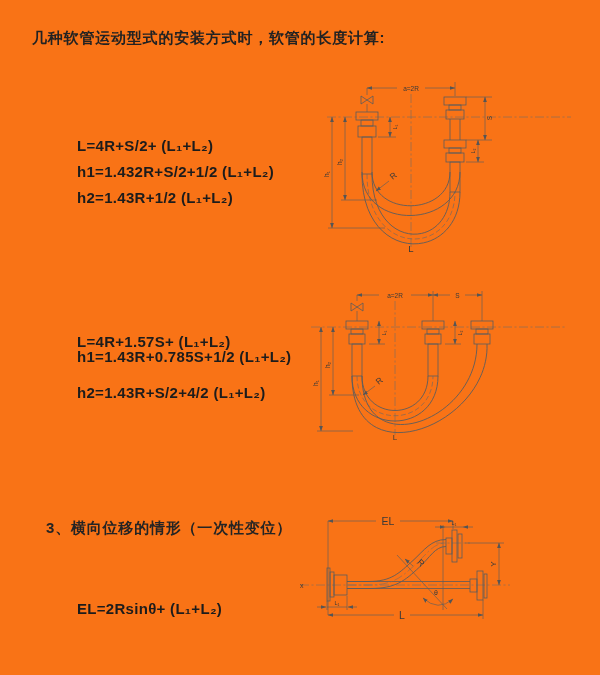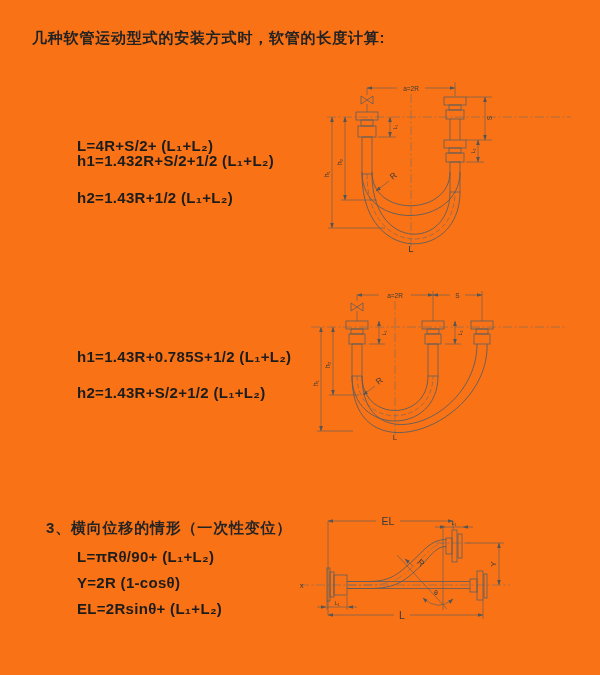--- a/index.html
+++ b/index.html
@@ -17,29 +17,28 @@
   svg text  { fill:#3a3a3a; font-family:"Liberation Sans","DejaVu Sans",sans-serif; }
 </style>
 </head>
 <body>
 
 <div class="page">
 
   <div class="doc-title">几种软管运动型式的安装方式时，软管的长度计算:</div>
 
   <div class="formula" style="left:77px; top:137px;">L=4R+S/2+ (L₁+L₂)</div>
-  <div class="formula" style="left:77px; top:152px;">h1=1.432R+S/2+1/2 (L₁+L₂)</div>
+  <div class="formula" style="left:77px; top:163px;">h1=1.432R+S/2+1/2 (L₁+L₂)</div>
   <div class="formula" style="left:77px; top:189px;">h2=1.43R+1/2 (L₁+L₂)</div>
 
+  <div class="formula" style="left:77px; top:333px;">L=4R+1.57S+ (L₁+L₂)</div>
   <div class="formula" style="left:77px; top:348px;">h1=1.43R+0.785S+1/2 (L₁+L₂)</div>
-  <div class="formula" style="left:77px; top:384px;">h2=1.43R+S/2+1/2 (L₁+L₂)</div>
+  <div class="formula" style="left:77px; top:384px;">h2=1.43R+S/2+4/2 (L₁+L₂)</div>
 
   <div class="sec-head" style="left:46px; top:519px;">3、横向位移的情形（一次性变位）</div>
-  <div class="formula" style="left:77px; top:548px;">L=πRθ/90+ (L₁+L₂)</div>
-  <div class="formula" style="left:77px; top:574px;">Y=2R (1-cosθ)</div>
   <div class="formula" style="left:77px; top:600px;">EL=2Rsinθ+ (L₁+L₂)</div>
 
   <svg class="diag" style="left:315px; top:74px;" width="280" height="182" viewBox="0 0 280 182">
     <defs>
       <marker id="ar1" viewBox="0 0 10 10" refX="8.5" refY="5" markerWidth="9" markerHeight="9" orient="auto-start-reverse">
         <path d="M0,1.8 L9,5 L0,8.2 Z" fill="#555"></path>
       </marker>
       <pattern id="xh1" width="4.5" height="4.5" patternUnits="userSpaceOnUse">
         <path d="M0,0 L4.5,4.5 M4.5,0 L0,4.5" stroke="#828282" stroke-width="0.6"></path>
       </pattern>

